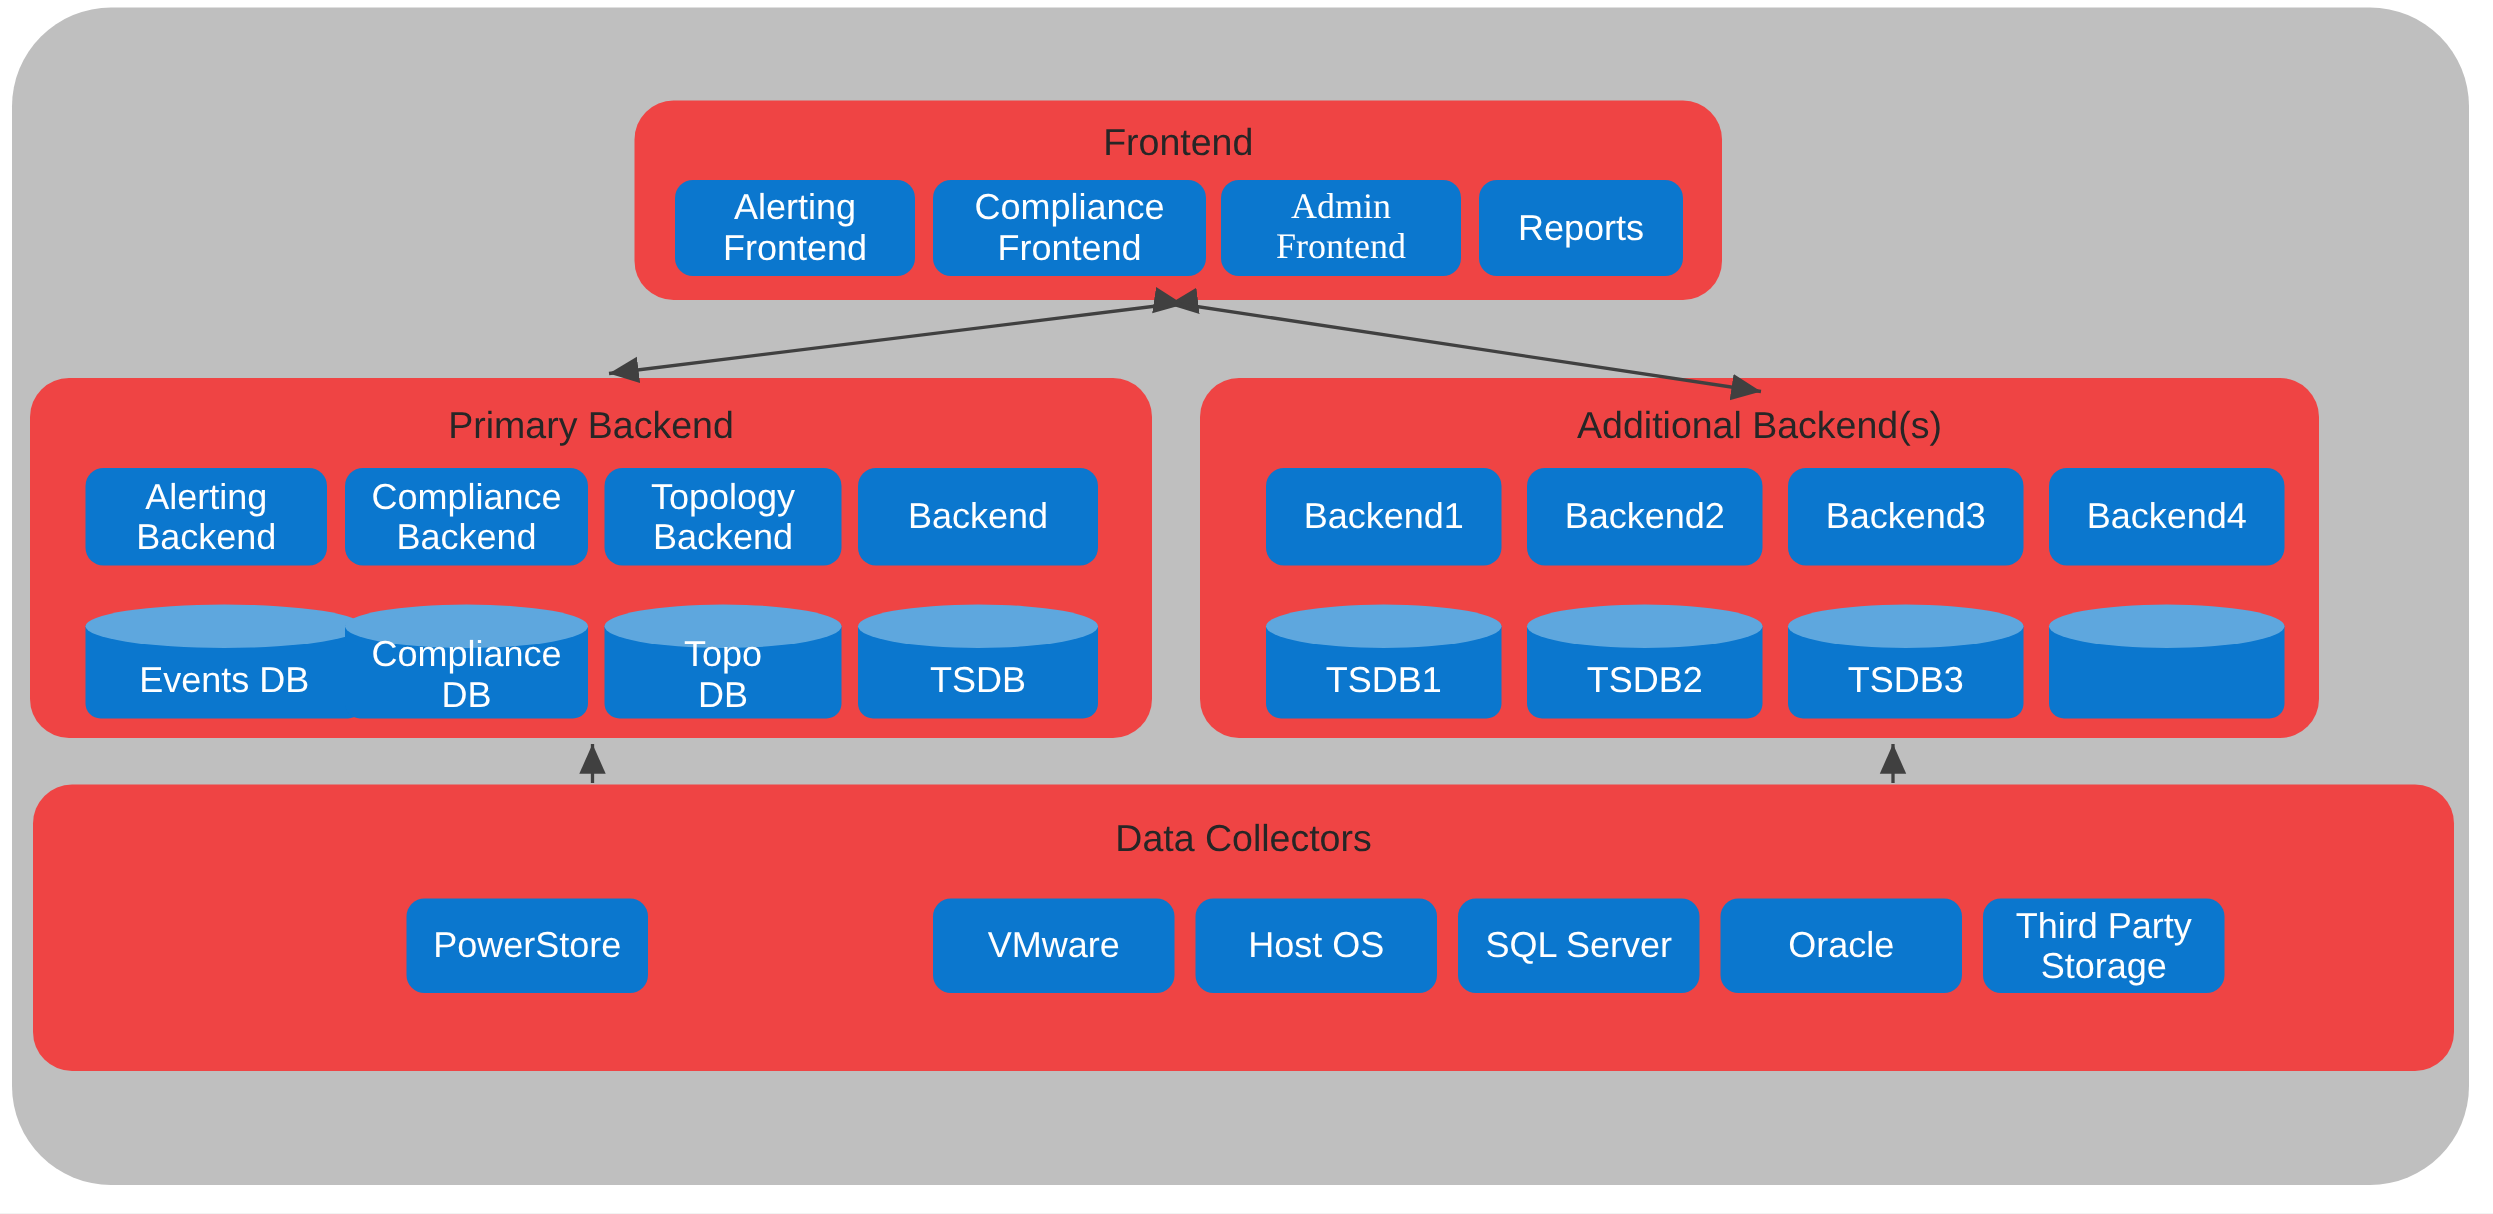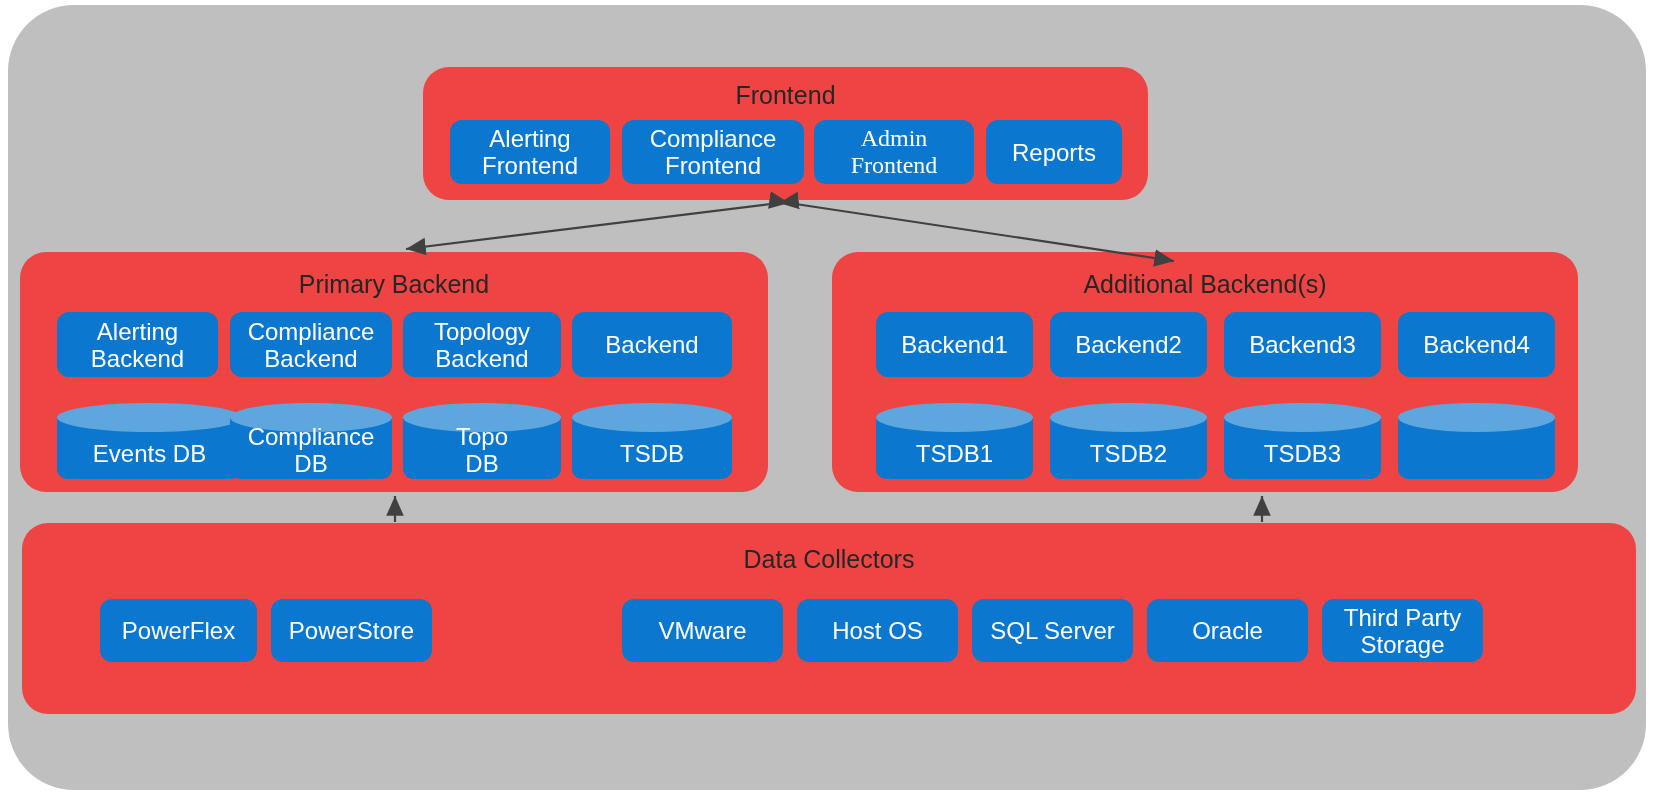--- a/index.html
+++ b/index.html
@@ -203,21 +203,21 @@
 
     <div class="cyl" style="left:552px; top:151px; width:160px; height:76px;">
       <div class="body"></div>
       <div class="top"></div>
       <div class="label">
         <span>TSDB</span>
       </div>
     </div>
   </div>
 
-  <div class="panel" style="left:832px; top:252px; width:746px; height:240px;">
+  <div class="panel" style="left:800px; top:252px; width:746px; height:240px;">
     <div class="panel-title" style="top:18px;">Additional Backend(s)</div>
 
     <div class="node" style="left:44px; top:60px; width:157px; height:65px;">
       <span>Backend1</span>
     </div>
     <div class="node" style="left:218px; top:60px; width:157px; height:65px;">
       <span>Backend2</span>
     </div>
     <div class="node" style="left:392px; top:60px; width:157px; height:65px;">
       <span>Backend3</span>
@@ -249,23 +249,20 @@
     </div>
     <div class="cyl" style="left:566px; top:151px; width:157px; height:76px;">
       <div class="body"></div>
       <div class="top"></div>
     </div>
   </div>
 
   <div class="panel" style="left:22px; top:523px; width:1614px; height:191px;">
     <div class="panel-title" style="top:22px;">Data Collectors</div>
 
-    <div class="node" style="left:78px; top:76px; width:157px; height:63px;">
-      <span>PowerFlex</span>
-    </div>
     <div class="node" style="left:249px; top:76px; width:161px; height:63px;">
       <span>PowerStore</span>
     </div>
     <div class="node" style="left:600px; top:76px; width:161px; height:63px;">
       <span>VMware</span>
     </div>
     <div class="node" style="left:775px; top:76px; width:161px; height:63px;text-align:right;">
       <span>Host OS</span>
     </div>
     <div class="node" style="left:950px; top:76px; width:161px; height:63px;">

